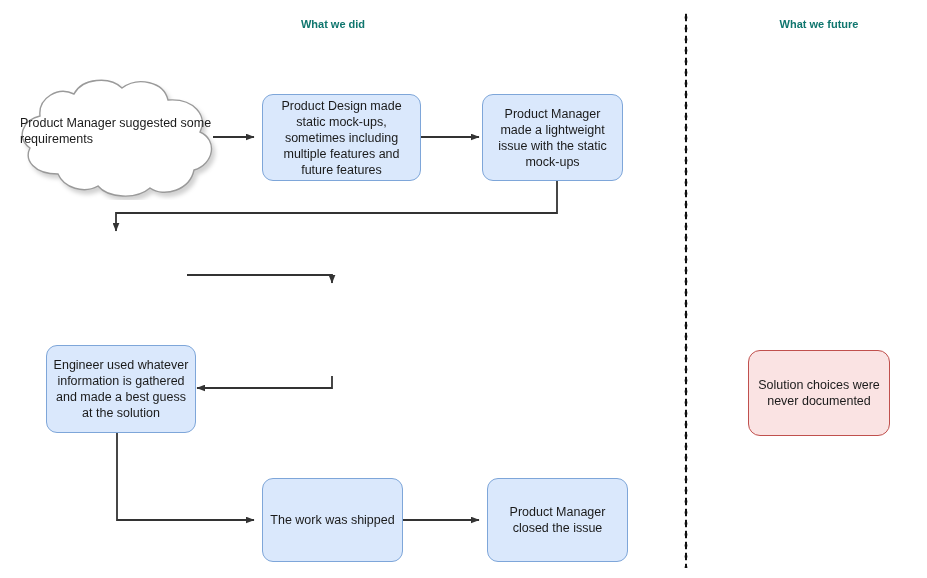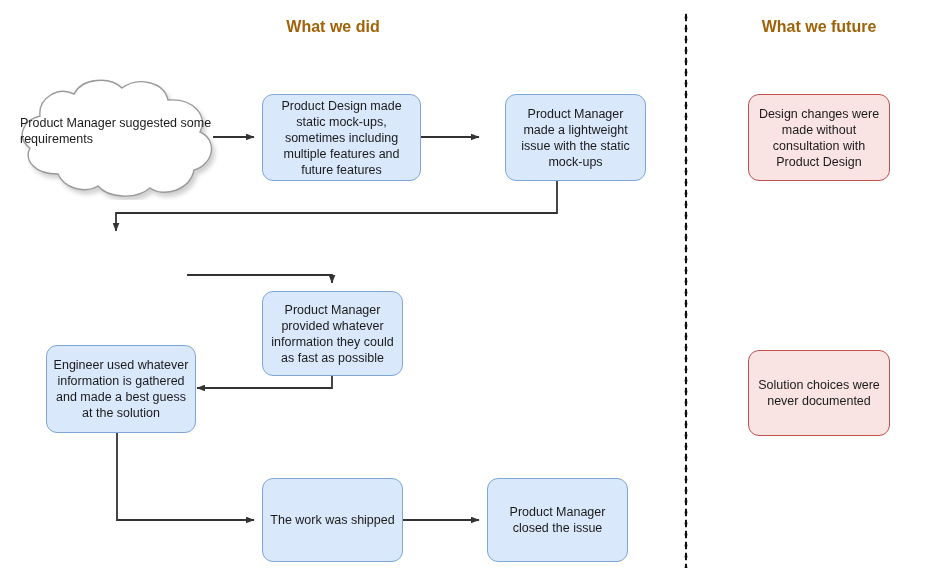--- a/index.html
+++ b/index.html
@@ -10,23 +10,23 @@
   #canvas {
     position: relative;
     width: 927px;
     height: 578px;
     background: #ffffff;
     font-family: "Liberation Sans", sans-serif;
     overflow: hidden;
   }
   .col-title {
     position: absolute;
-    font-size: 16px;
+    font-size: 11px;
     font-weight: bold;
-    color: #a16207;
+    color: #0f766e;
     text-align: center;
     white-space: nowrap;
   }
   #title-did  { left: 233px; top: 18px; width: 200px; }
   #title-missed { left: 719px; top: 18px; width: 200px; }
 
   .node {
     position: absolute;
     box-sizing: border-box;
     display: flex;
@@ -137,44 +137,38 @@
                C 124 124, 96 122, 86 110
                C 72 118, 52 112, 46 98 Z" fill="#ffffff" stroke="#9a9a9a" stroke-width="1.4" style="filter: drop-shadow(3px 4px 2px rgba(0,0,0,0.18));"></path>
     </svg>
   </div>
   <div id="cloud-label">Product Manager suggested some requirements</div>
 
   <div class="node node-blue" style="left:262px; top:94px; width:159px; height:87px;">
     <span>Product Design made static mock-ups, sometimes including multiple features and future features</span>
   </div>
 
-  <div class="node node-blue" style="left:505px; top:94px; width:141px; height:87px;">
+  <div class="node node-blue" style="left:482px; top:94px; width:141px; height:87px;">
     <span>Product Manager made a lightweight issue with the static mock-ups</span>
   </div>
 
 
-  <div class="node node-blue" style="left:262px; top:291px; width:141px; height:85px;">
-    <span>Product Manager provided whatever information they could as fast as possible</span>
-  </div>
 
   <div class="node node-blue" style="left:46px; top:345px; width:150px; height:88px;">
     <span>Engineer used whatever information is gathered and made a best guess at the solution</span>
   </div>
 
   <div class="node node-blue" style="left:262px; top:478px; width:141px; height:84px;">
     <span>The work was shipped</span>
   </div>
 
   <div class="node node-blue" style="left:487px; top:478px; width:141px; height:84px;">
     <span>Product Manager closed the issue</span>
   </div>
 
-  <div class="node node-pink" style="left:748px; top:94px; width:142px; height:87px;">
-    <span>Design changes were made without consultation with Product Design</span>
-  </div>
 
 
-  <div class="node node-pink" style="left:748px; top:350px; width:142px; height:86px;">
+  <div class="node node-pink" style="left:748px; top:350px; width:142px; height:86px;border-radius:12px;">
     <span>Solution choices were never documented</span>
   </div>
 
 
 </div>
 
 </body></html>

